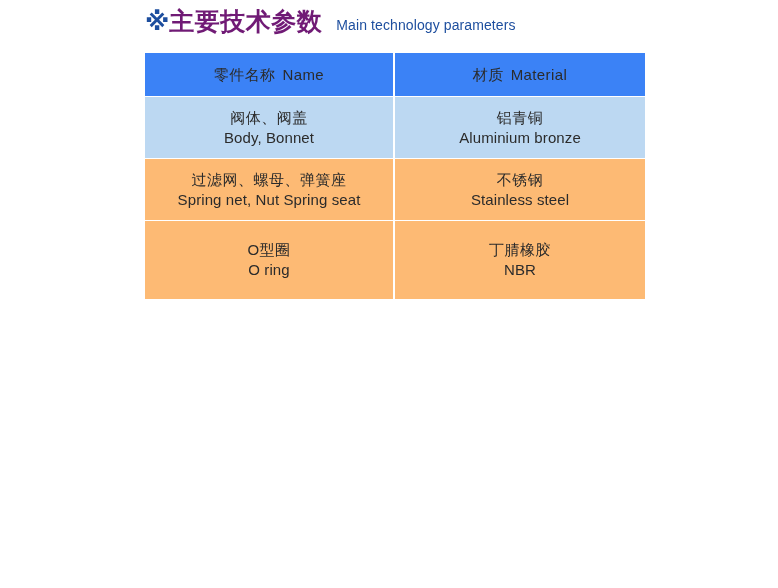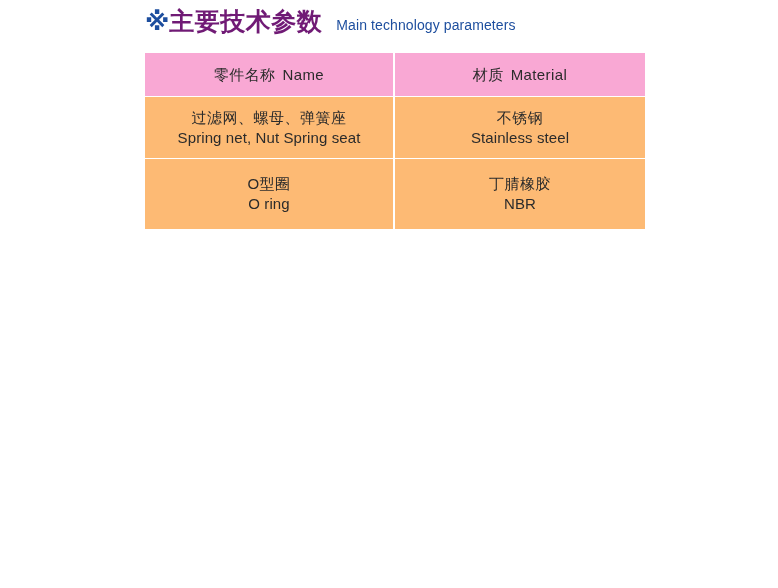--- a/index.html
+++ b/index.html
@@ -82,34 +82,34 @@
     border-right: 0;
   }
   .spec-table tr:first-child > * { border-top: 0; }
   .spec-table tr:last-child  > * { border-bottom: 0; }
 
   .col-name { width: 249px; }
   .col-mat  { width: 251px; }
 
   .row-head td {
     height: 43px;
-    background: #f9a8d4;
+    background: #3b82f6;
     font-size: 15px;
   }
   .row-light td {
     background: #bcd8f2;
   }
   .row-dark td {
     background: #fdba74;
   }
 
   .r1 td { height: 61px; }
   .r2 td { height: 61px; }
   .r3 td { height: 66px; }
-  .r4 td { height: 70px; }
+  .r4 td { height: 78px; }
 
   .cell {
     display: flex;
     flex-direction: column;
     align-items: center;
     justify-content: center;
     height: 100%;
     line-height: 1.32;
   }
   .cell .cn {
@@ -156,20 +156,34 @@
         </td>
         <td>
           <div class="cell">
             <div class="head-cell">
               <span>材质</span><span class="gap"></span><span>Material</span>
             </div>
           </div>
         </td>
       </tr>
 
+      <tr class="row-light r1">
+        <td>
+          <div class="cell">
+            <span class="cn">阀体、阀盖</span>
+            <span class="en">Body, Bonnet</span>
+          </div>
+        </td>
+        <td>
+          <div class="cell">
+            <span class="cn">铝青铜</span>
+            <span class="en">Aluminium bronze</span>
+          </div>
+        </td>
+      </tr>
 
       <tr class="row-dark r2">
         <td>
           <div class="cell">
             <span class="cn">过滤网、螺母、弹簧座</span>
             <span class="en">Spring net, Nut  Spring seat</span>
           </div>
         </td>
         <td>
           <div class="cell">

